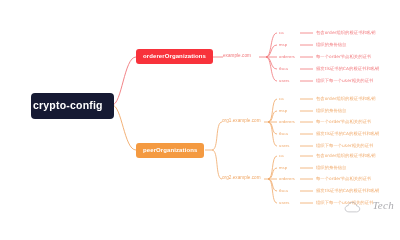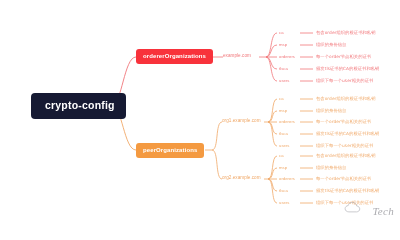--- a/index.html
+++ b/index.html
@@ -34,21 +34,21 @@
     white-space: nowrap;
   }
   
   .root-node {
     background: #161A33;
     color: #ffffff;
     border-radius: 4px;
     font-size: 10.5px;
     font-weight: bold;
     letter-spacing: 0.2px;
-    padding: 7px 11px 8px 14px;
+    padding: 7px 11px 8px 2px;
     line-height: 1;
     text-align: left;
   }
   
   .l1-node {
     border-radius: 3px;
     color: #ffffff;
     font-size: 6px;
     font-weight: bold;
     padding: 4px 7px 4.5px 7px;
@@ -83,21 +83,21 @@
   }
   .tone-orderer { color: #F1767A; }
   .tone-peer    { color: #F0A868; }
 
   
   .watermark {
     position: absolute;
     right: 6px;
     bottom: 6px;
     display: flex;
-    align-items: flex-end;
+    align-items: flex-start;
     gap: 10px;
     opacity: 0.72;
     pointer-events: none;
   }
   .watermark .wm-text {
     font-size: 11px;
     color: #8d8d93;
     font-family: "Liberation Serif", serif;
     font-style: italic;
     letter-spacing: 0.3px;

